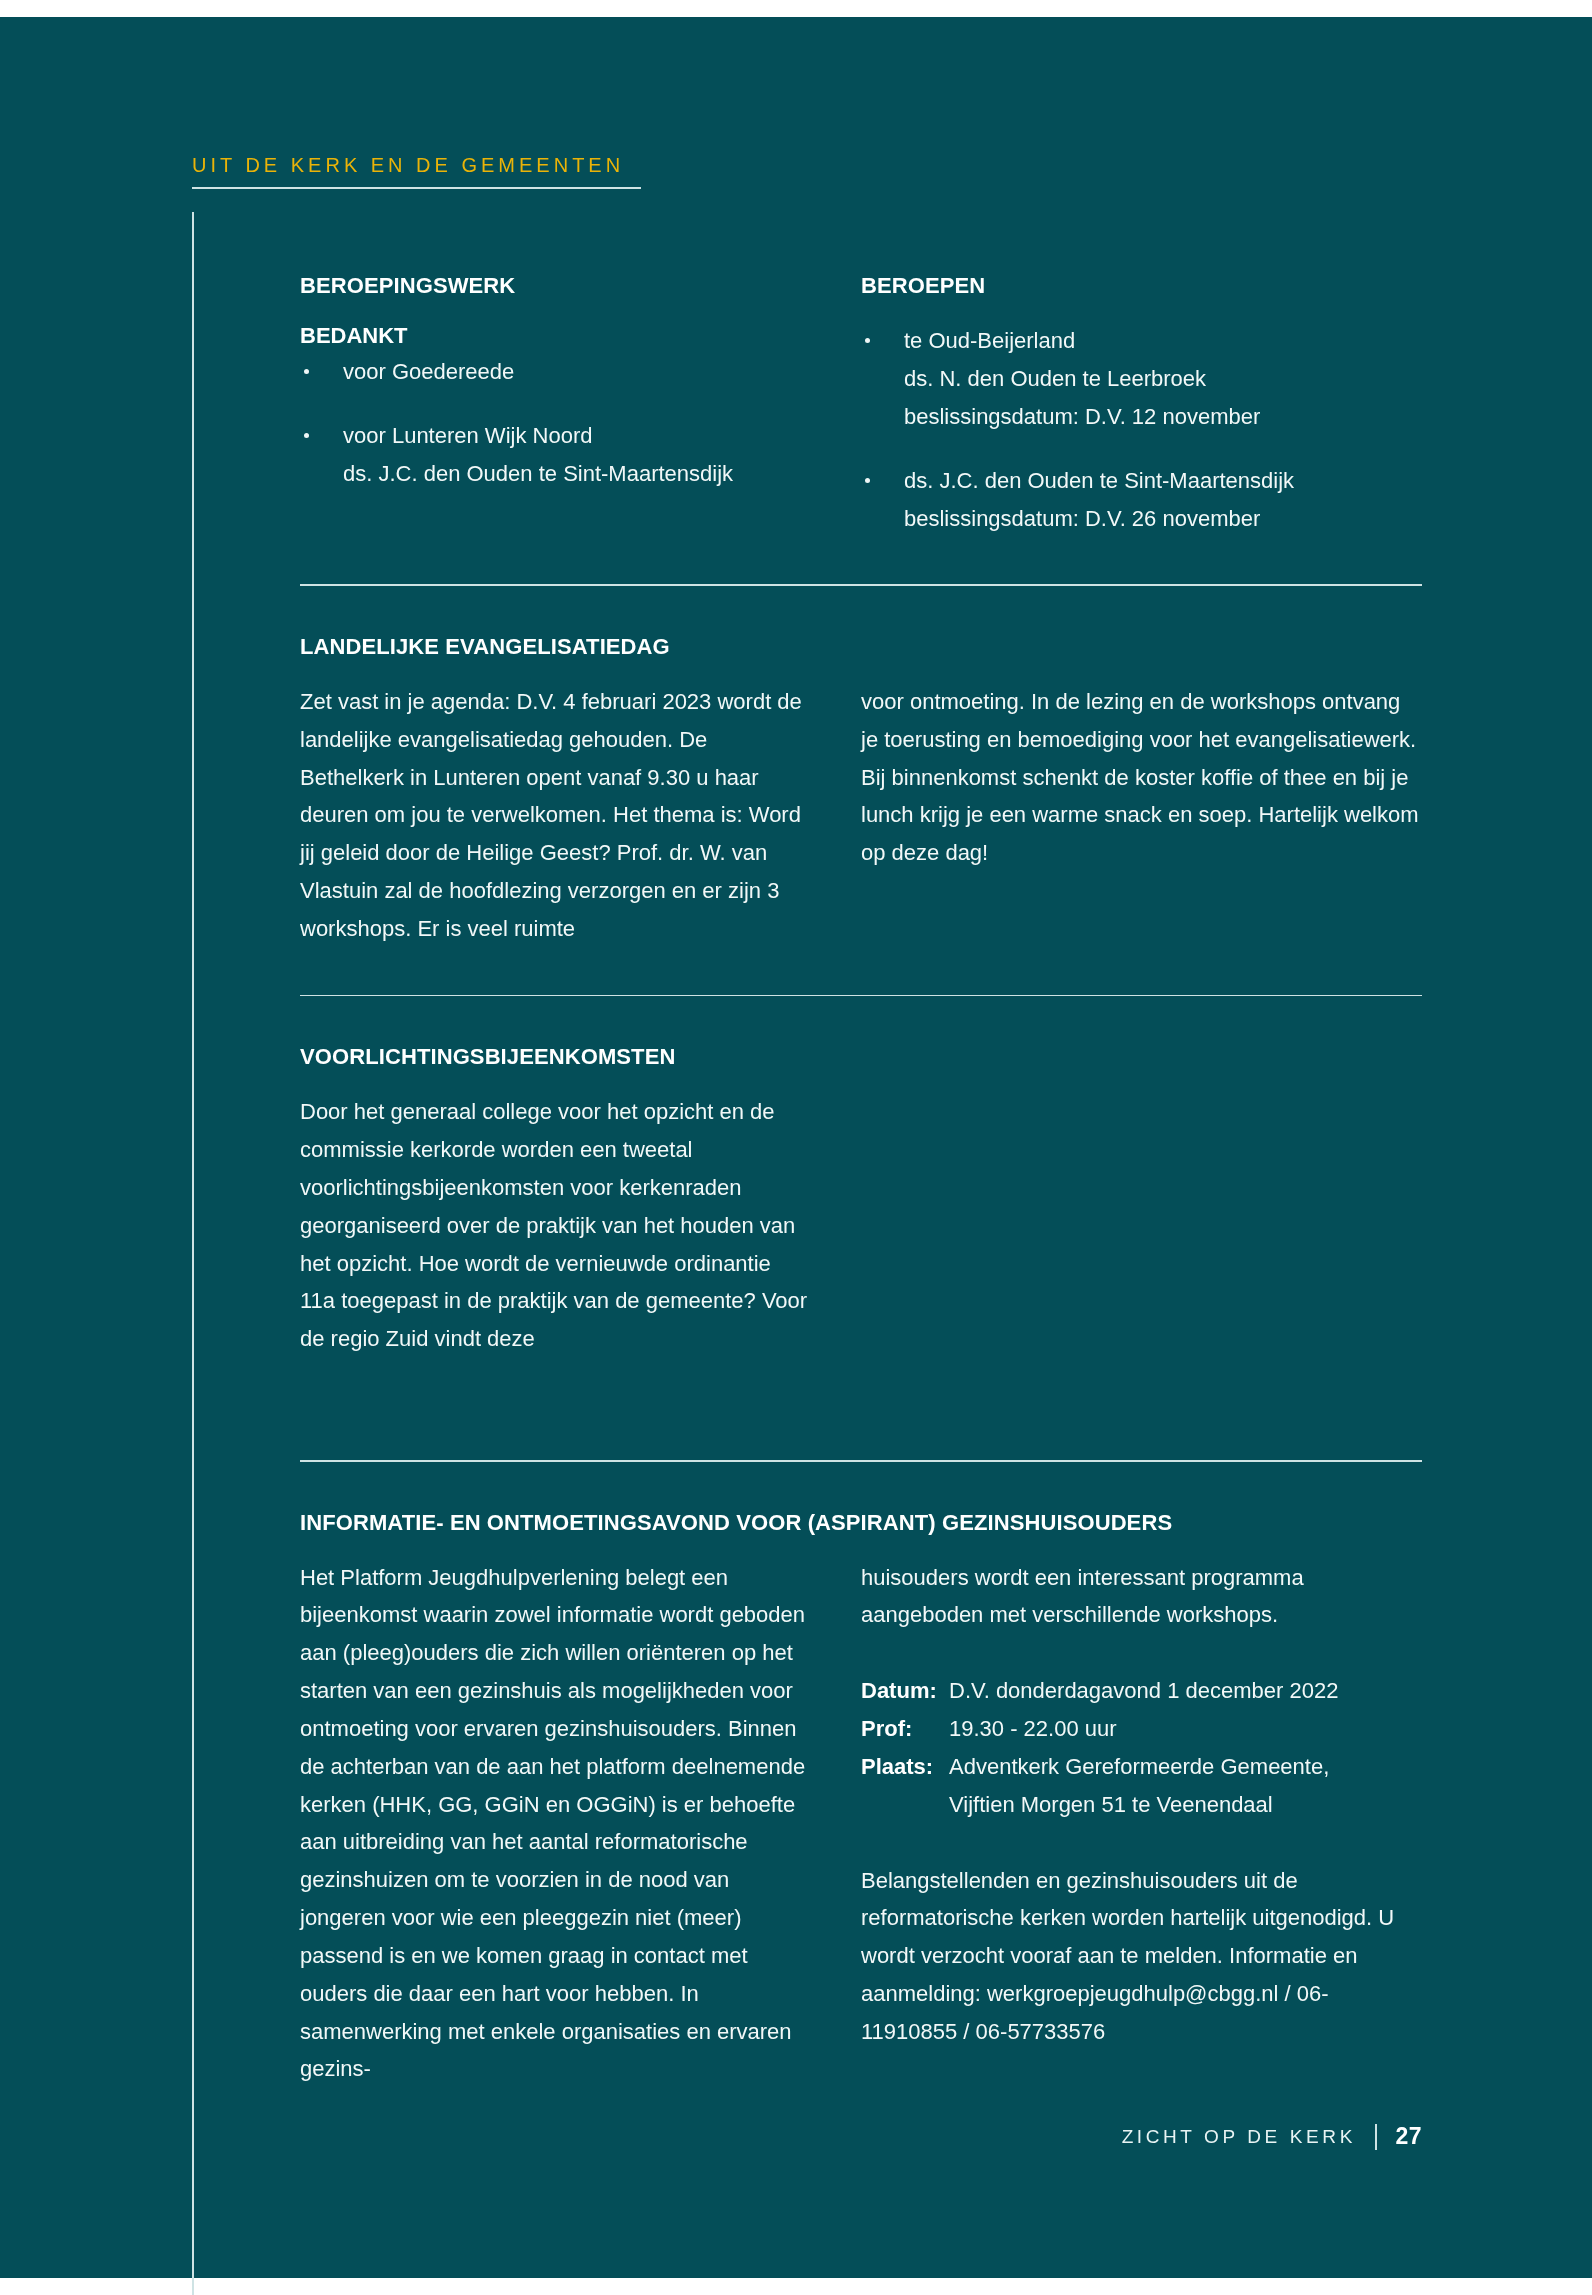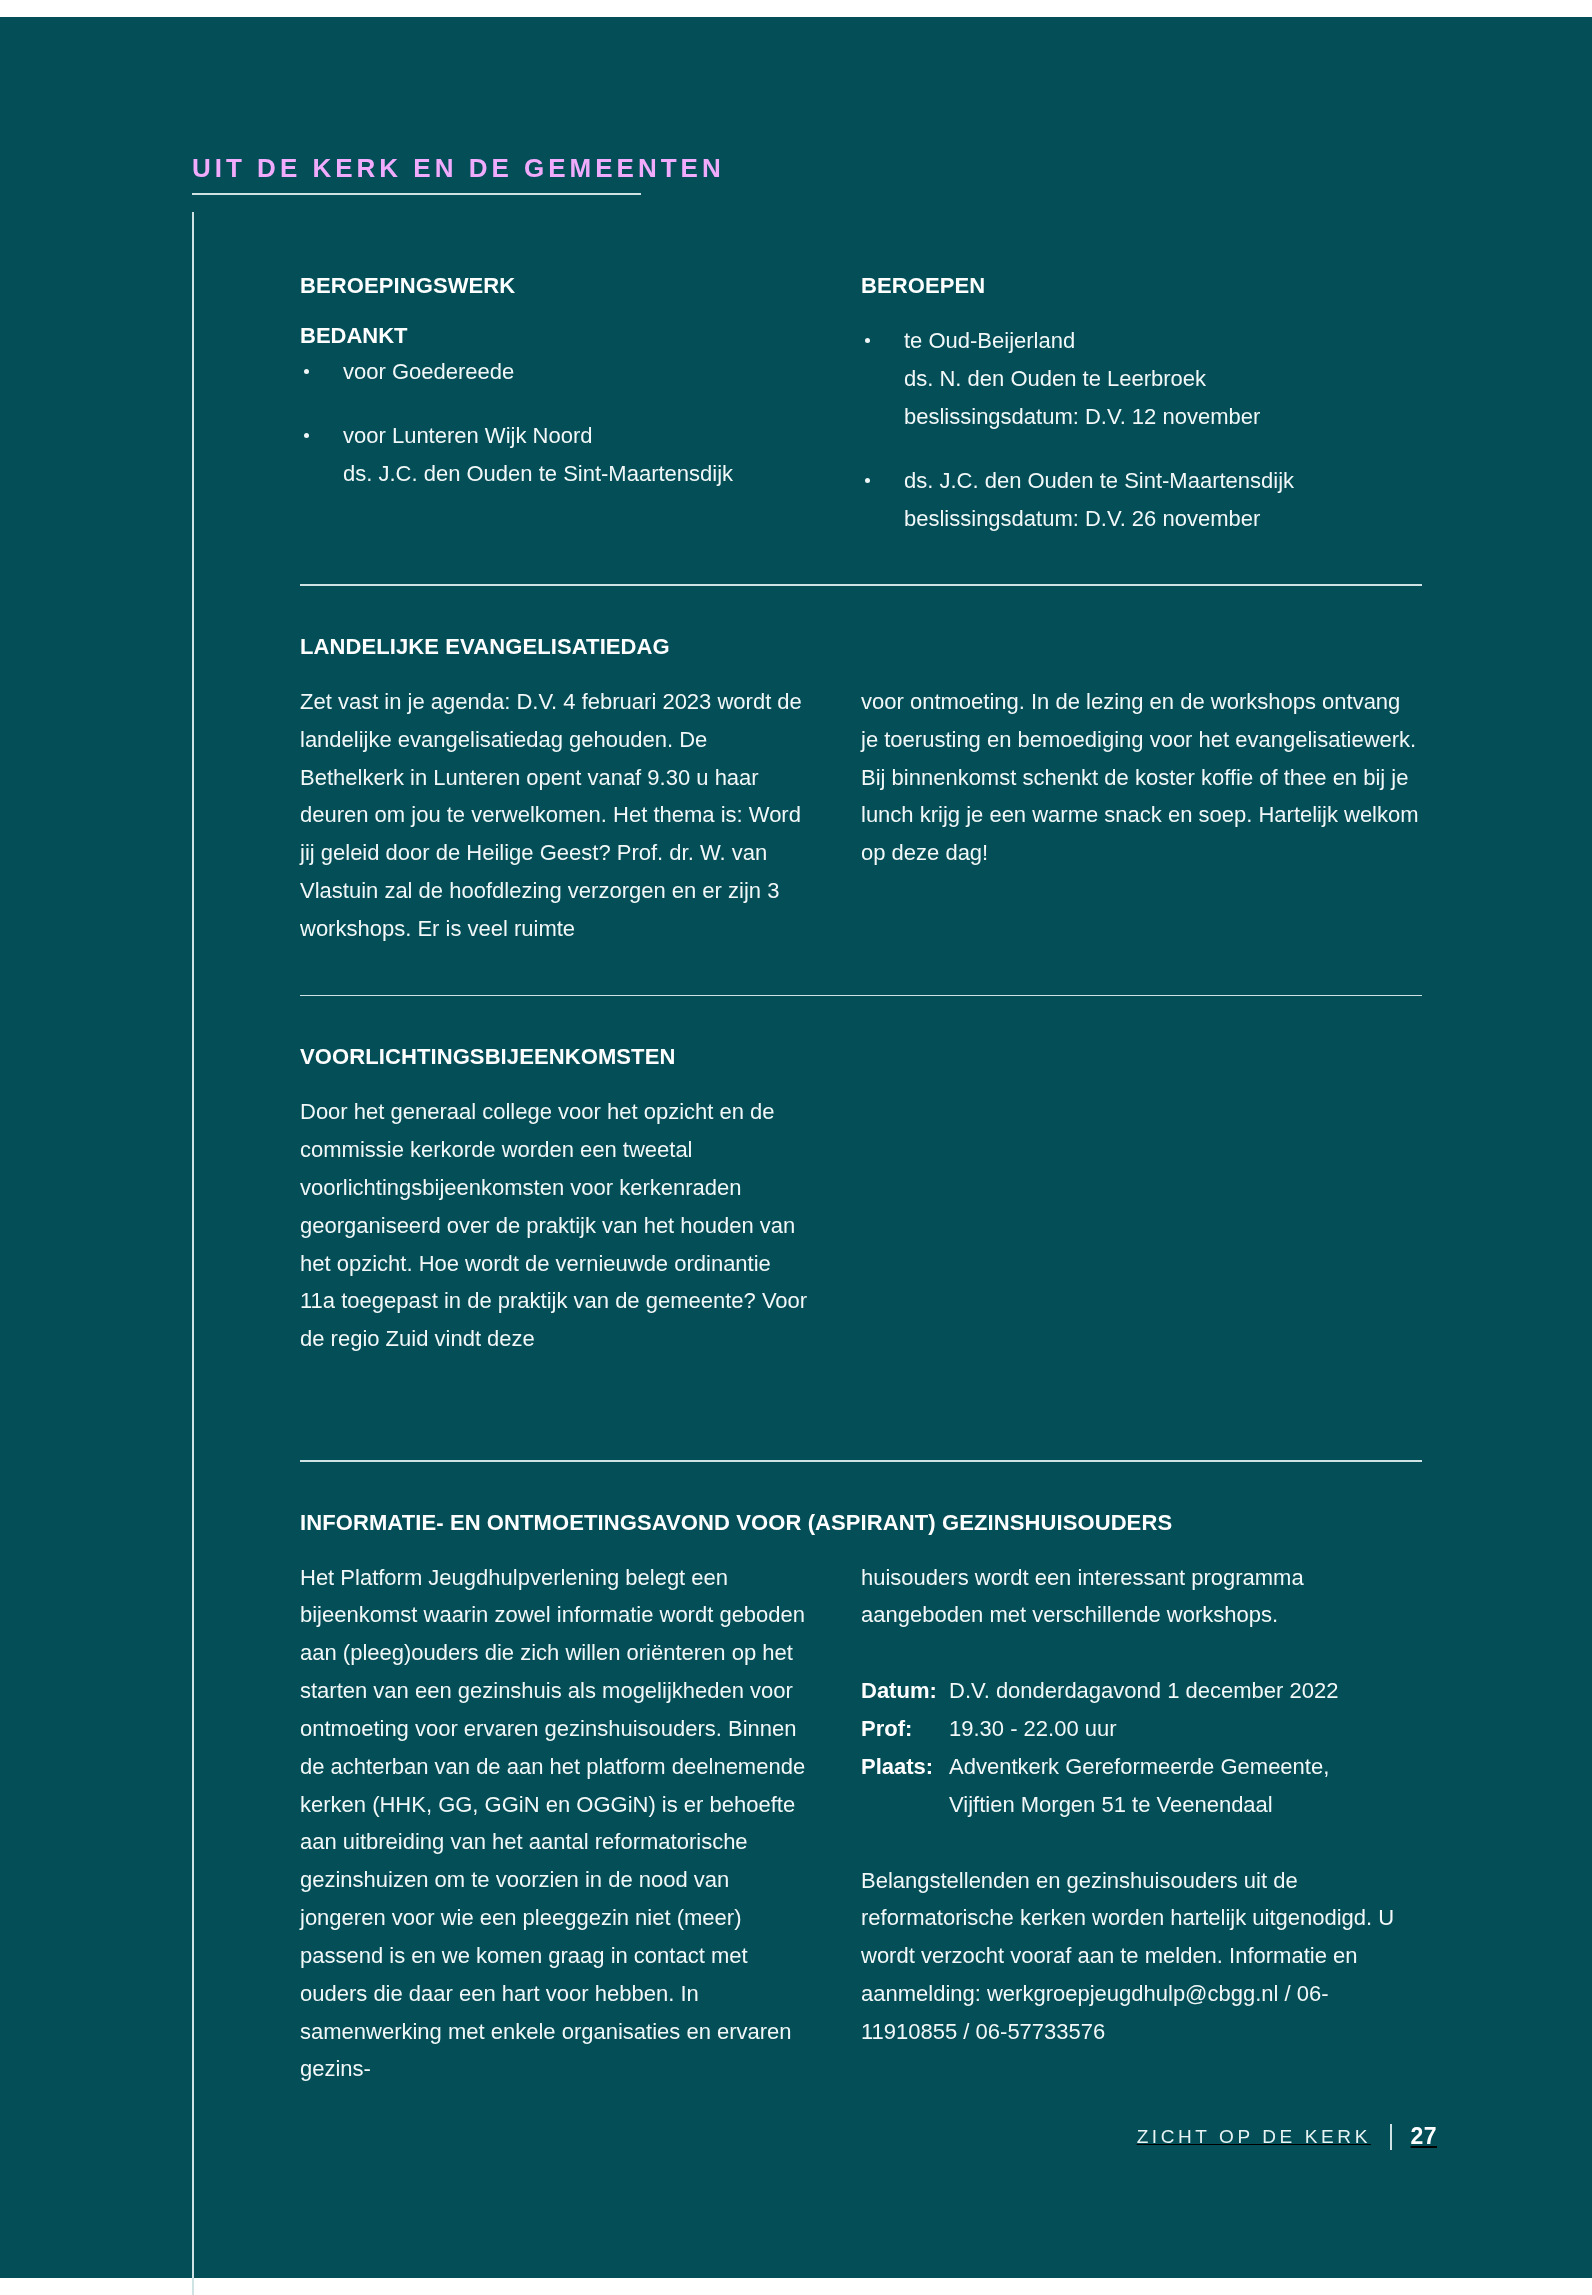--- a/index.html
+++ b/index.html
@@ -30,24 +30,24 @@
   }
 
   
   .kicker-wrap {
     position: absolute;
     left: 192px;
     top: 138px;
     width: 1208px;
   }
   .kicker {
-    font-size: 26px;
+    font-size: 20px;
     letter-spacing: 4px;
-    color: #f0abfc;
-    font-weight: 700;
+    color: #eab308;
+    font-weight: 400;
     line-height: 1;
     white-space: nowrap;
   }
   .kicker-rule {
     margin-top: 12px;
     width: 449px;
     height: 1.7px;
     background: #cfe3e4;
   }
 
@@ -173,26 +173,25 @@
     padding-left: 88px;
     font-size: 22px;
     line-height: 1.72;
     color: #f2f8f8;
     font-weight: 300;
   }
 
   
   .footer {
     position: absolute;
-    right: 155px;
+    right: 170px;
     bottom: 128px;
     display: flex;
     align-items: center;
     gap: 19px;
-    text-decoration: underline;
   }
   .footer .f-label {
     font-size: 19px;
     letter-spacing: 3.6px;
     color: #e9f4f4;
     font-weight: 400;
     white-space: nowrap;
   }
   .footer .f-bar {
     width: 1.7px;

